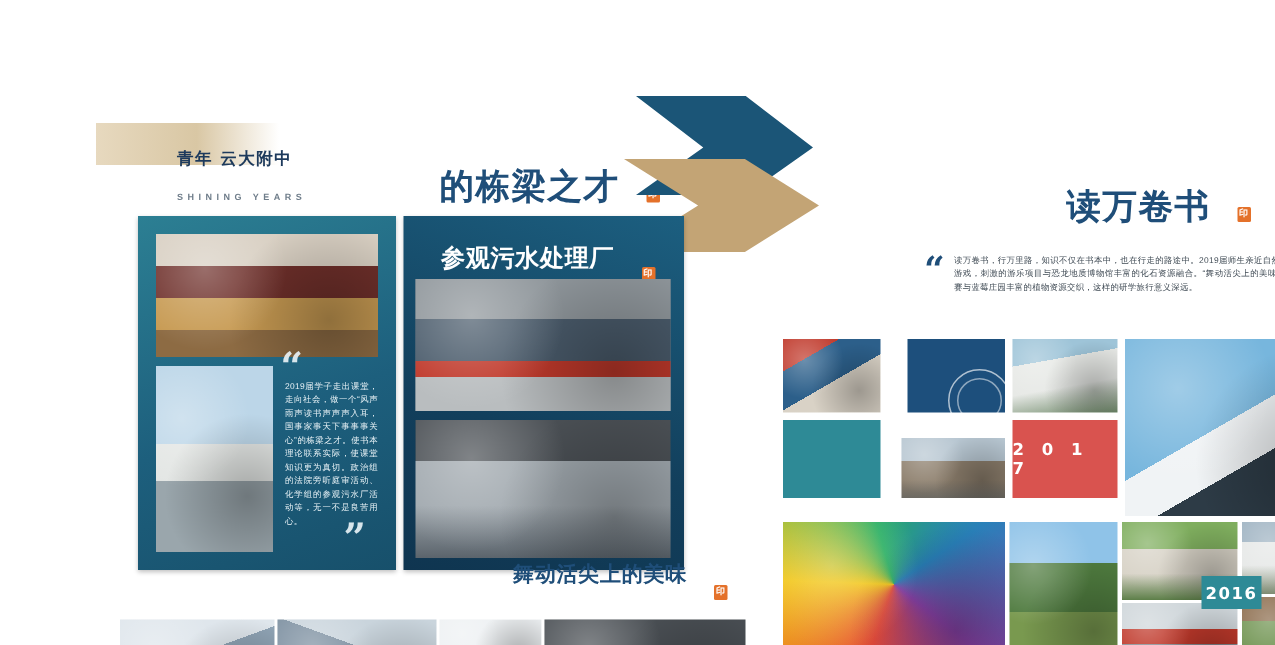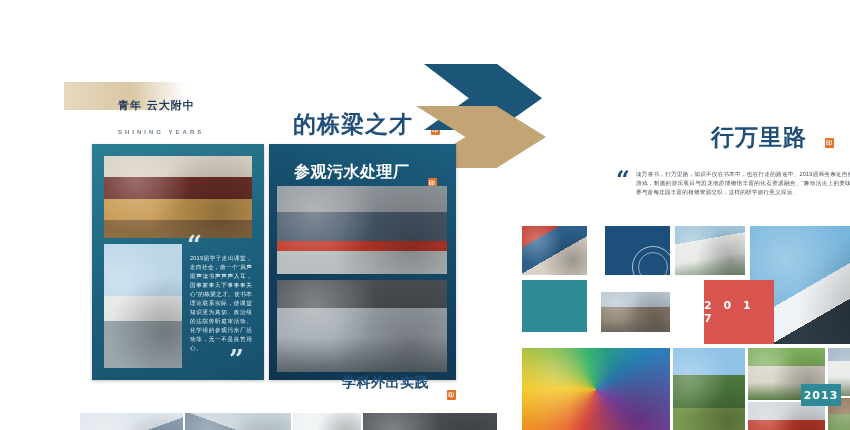--- a/index.html
+++ b/index.html
@@ -139,55 +139,55 @@
   <div class="qmark" style="left:165px;top:282px;">”</div>
 
   <div class="panel-right"></div>
   <div class="subtitle" style="left:214px;top:98px;">
     <span>参观污水处理厂</span><span class="seal">印</span>
   </div>
   <div class="ph p-groupsteps" style="left:213px;top:122px;width:170px;height:88px;"></div>
   <div class="ph p-hall" style="left:213px;top:216px;width:170px;height:92px;"></div>
 
   <div class="subtitle" style="left:262px;top:310px;color:#1f4e79;font-size:14px;">
-    <span>学科外出实践</span><span class="seal">印</span>
+    <span>舞动活尖上的美味</span><span class="seal">印</span>
   </div>
 
   <div class="bottomstrip">
     <div class="ph p-students1" style="left:0;top:0;width:103px;height:67px;"></div>
     <div class="ph p-students2" style="left:105px;top:0;width:106px;height:67px;"></div>
     <div class="ph p-plaque" style="left:213px;top:0;width:68px;height:33px;"></div>
     <div class="ph p-eqp1" style="left:213px;top:35px;width:33px;height:32px;"></div>
     <div class="ph p-eqp2" style="left:248px;top:35px;width:33px;height:32px;"></div>
     <div class="ph p-hall" style="left:283px;top:0;width:134px;height:67px;"></div>
   </div>
 
   <div class="pagenum" style="left:27px;">30</div>
 
   <div class="title-right">
-    <span>行万里路</span><span class="seal">印</span>
+    <span>读万卷书</span><span class="seal">印</span>
   </div>
 
   <div class="rq-open">“</div>
   <div class="rq-body">读万卷书，行万里路，知识不仅在书本中，也在行走的路途中。2019届师生亲近自然，一起游戏，刺激的游乐项目与恐龙地质博物馆丰富的化石资源融合。“舞动活尖上的美味”厨艺大赛与蓝莓庄园丰富的植物资源交织，这样的研学旅行意义深远。</div>
   <div class="rq-close">”</div>
 
   <div class="ph p-crowd" style="left:458px;top:162px;width:65px;height:49px;"></div>
   <div class="solid sol-navy" style="left:541px;top:162px;width:65px;height:49px;">
     <div class="crest" style="left:11px;top:4px;"></div>
   </div>
   <div class="ph p-girls" style="left:611px;top:162px;width:70px;height:49px;"></div>
   <div class="ph p-coaster" style="left:686px;top:162px;width:160px;height:118px;"></div>
 
   <div class="solid sol-teal" style="left:458px;top:216px;width:65px;height:52px;"></div>
   <div class="ph p-street" style="left:537px;top:228px;width:69px;height:40px;"></div>
-  <div class="yearbox sol-red year-2017" style="left:640px;top:216px;width:70px;height:64px;">2 0 1 7</div>
+  <div class="yearbox sol-red year-2017" style="left:611px;top:216px;width:70px;height:52px;">2 0 1 7</div>
 
   <div class="ph p-swing" style="left:458px;top:284px;width:148px;height:104px;"></div>
   <div class="ph p-field1" style="left:609px;top:284px;width:72px;height:104px;"></div>
   <div class="ph p-field2" style="left:684px;top:284px;width:77px;height:52px;"></div>
   <div class="ph p-banner" style="left:684px;top:338px;width:77px;height:50px;"></div>
   <div class="ph p-lineup" style="left:764px;top:284px;width:82px;height:48px;"></div>
   <div class="ph p-game" style="left:764px;top:334px;width:82px;height:54px;"></div>
-  <div class="yearbox sol-teal year-2018" style="left:737px;top:320px;width:40px;height:22px;">2013</div>
+  <div class="yearbox sol-teal year-2018" style="left:737px;top:320px;width:40px;height:22px;">2016</div>
 
   <div class="pagenum" style="right:27px;">31</div>
 </div>
 
 </body></html>

